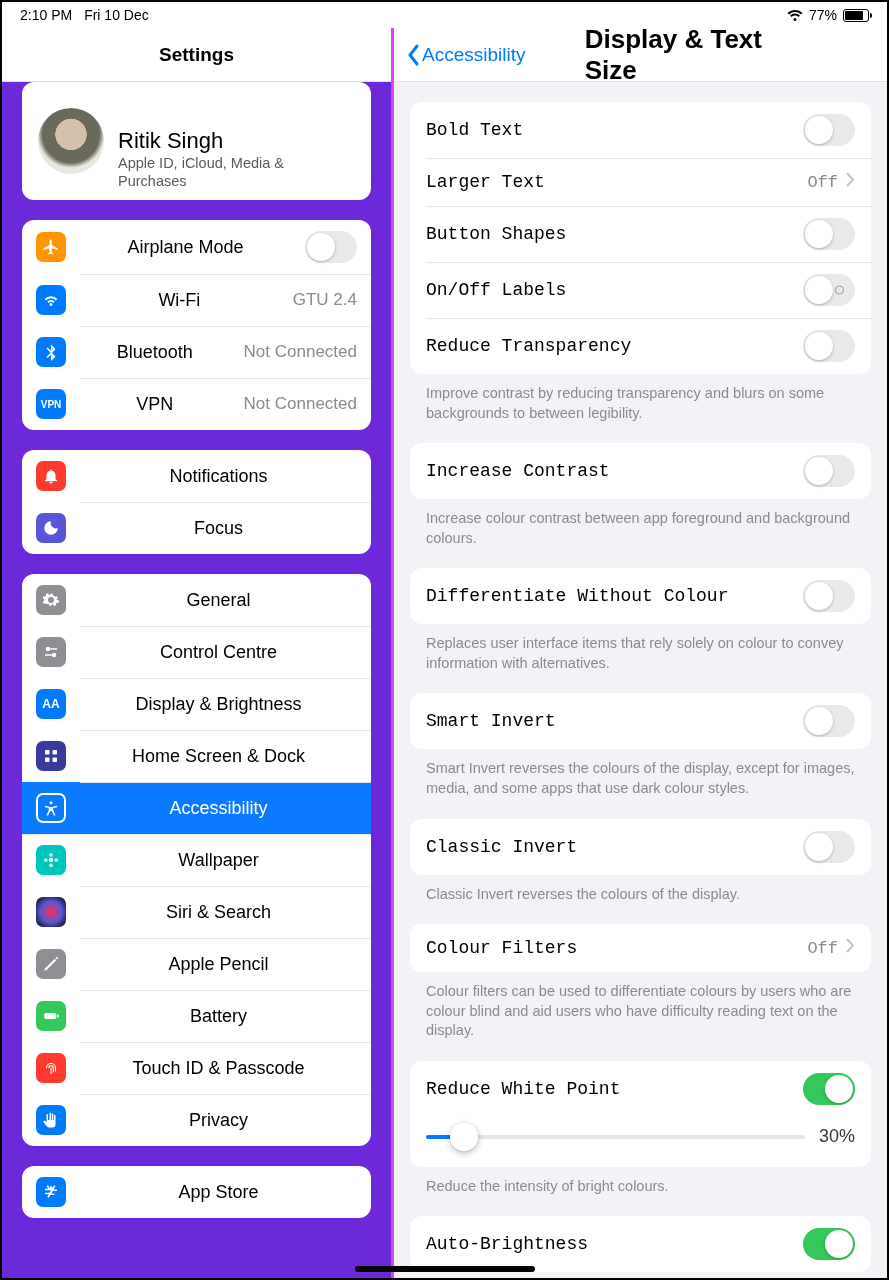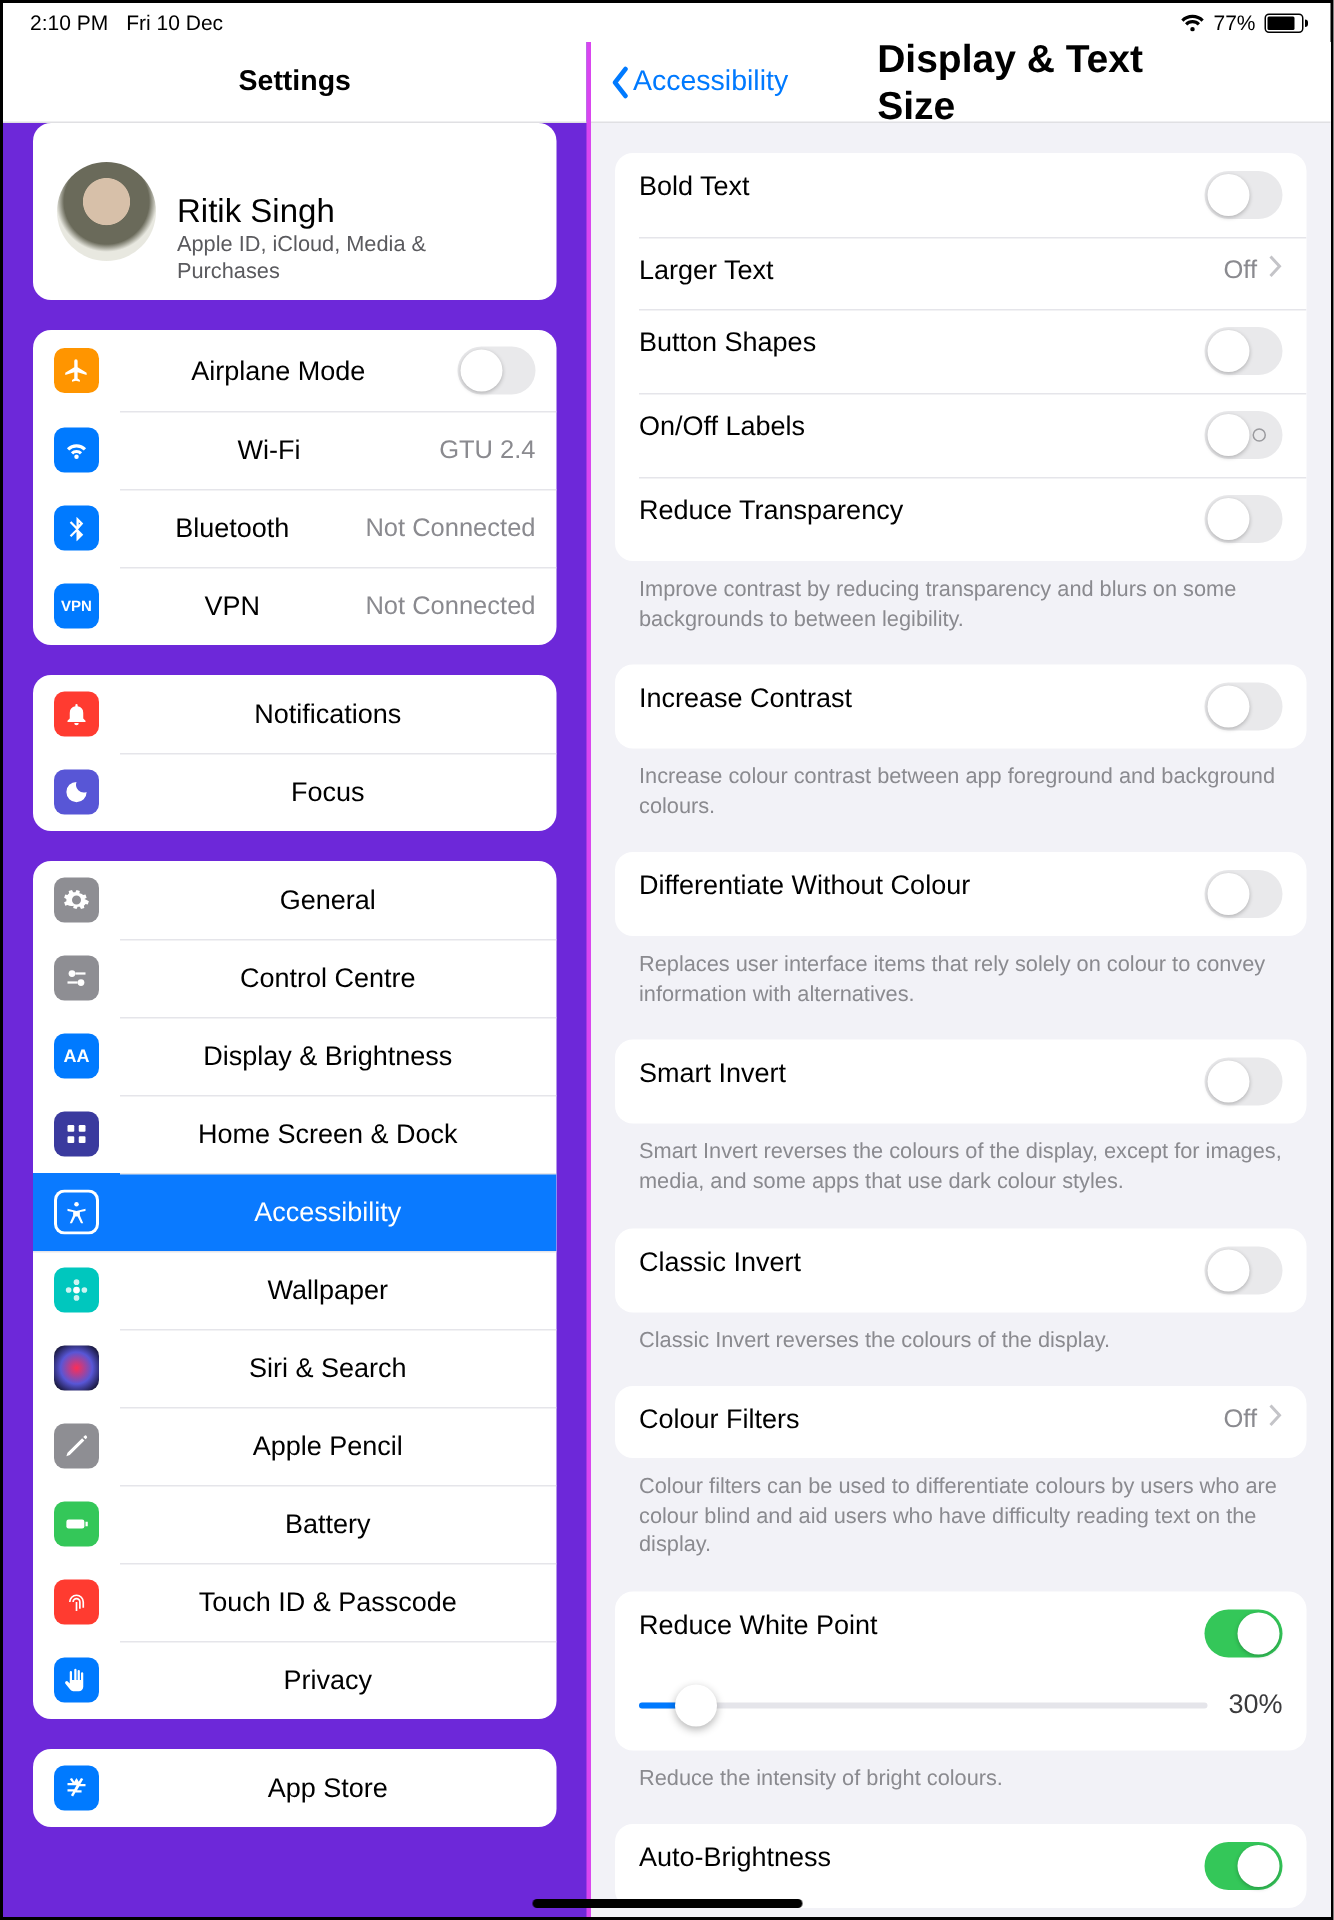--- a/index.html
+++ b/index.html
@@ -32,21 +32,21 @@
 .pill { width:52px; height:32px; border-radius:16px; background:#e9e9eb; position:relative; flex-shrink:0;}
 .pill .knob { position:absolute; top:2px; left:2px; width:28px; height:28px; border-radius:50%; background:#fff; box-shadow:0 1px 3px rgba(0,0,0,.25); }
 
 .detail { flex:1; background:#f2f2f7; overflow-y:auto; }
 .detail-header { height:54px; background:#fff; border-bottom:1px solid #e0e0e3; display:flex; align-items:center; position:relative; }
 .back { color:#007aff; font-size:19px; display:flex; align-items:center; gap:2px; margin-left:12px; }
 .back svg{ width:14px; height:22px; }
 .detail-title { position:absolute; left:50%; transform:translateX(-50%); font-size:26px; font-weight:700;margin-left:45px; }
 
 .dgroup { margin: 20px 16px 0; background:#fff; border-radius:12px; overflow:hidden; }
-.drow { display:flex; align-items:flex-start; padding: 12px 16px; position:relative; min-height:48px;}
+.drow { display:flex; align-items:center; padding: 12px 16px; position:relative; min-height:48px;font-family:Liberation Mono, monospace;}
 .drow + .drow::before { content:''; position:absolute; left:16px; right:0; top:0; height:1px; background:#e5e5ea; }
 .dlabel { font-size:18px; flex-grow:1; }
 .dvalue { font-size:17px; color:#8a8a8f; }
 .chev { color:#c4c4c8; margin-left:8px;}
 .chev svg{width:9px; height:15px;}
 .toggle { width:52px; height:32px; border-radius:16px; position:relative; flex-shrink:0;}
 .toggle.off{ background:#e9e9eb; }
 .toggle.off .knob{ left:2px; }
 .toggle.on{ background:#34c759; }
 .toggle.on .knob{ left:22px; }

